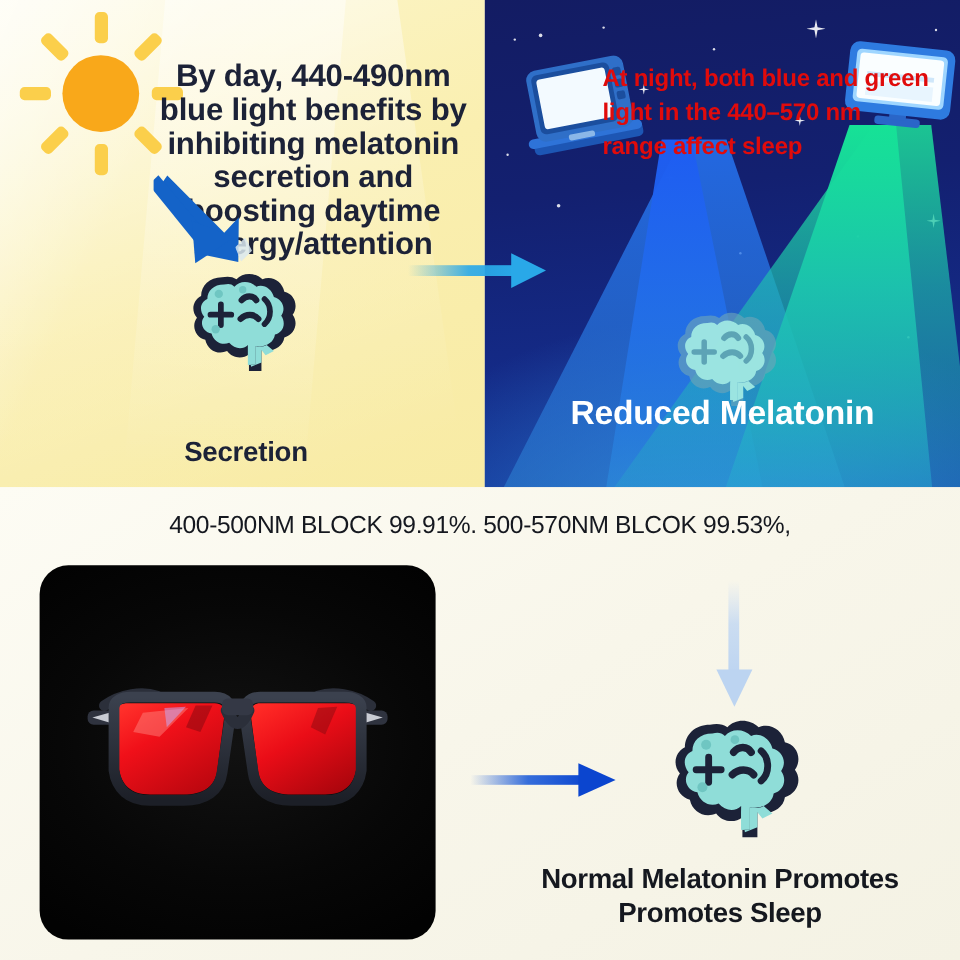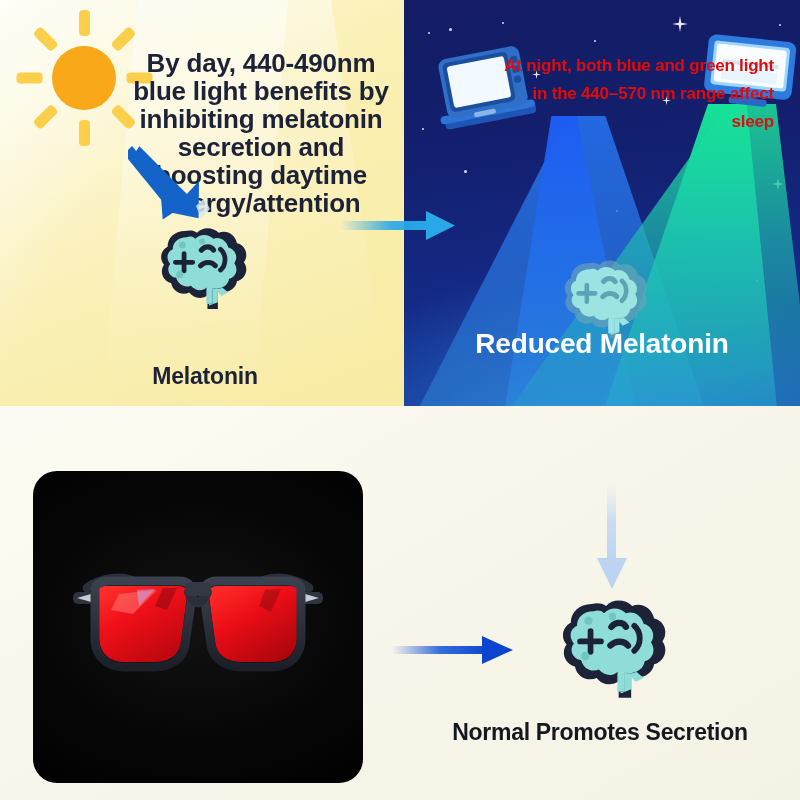--- a/index.html
+++ b/index.html
@@ -212,22 +212,22 @@
     top: 32px;
     width: 100px;
     height: 92px;
   }
 
   .night-text {
     position: absolute;
     left: 98px;
     top: 52px;
     width: 272px;
-    text-align: right;
-    font-size: 17px;
+    text-align: left;
+    font-size: 20px;
     line-height: 28px;
     font-weight: 600;
     color: #E00B0B;
     letter-spacing: -0.2px;
     z-index: 7;
   }
 
   .brain-night {
     position: absolute;
     left: 152px;
@@ -383,21 +383,21 @@
           <path d="M79 43 C86 49 86 61 79 67" stroke="#1C2238" stroke-width="5.5" fill="none" stroke-linecap="round"></path>
           <path d="M37 48 L37 68 M27 58 L47 58" stroke="#1C2238" stroke-width="5.5" stroke-linecap="round"></path>
           <circle cx="35" cy="38" r="4" fill="#6FC6C2"></circle>
           <circle cx="32" cy="72" r="4" fill="#6FC6C2"></circle>
           <circle cx="58" cy="34" r="3.5" fill="#6FC6C2"></circle>
         </g>
       </svg>
 
       <div class="day-label">
         <br>
-        <span>Melatonin</span>
+        <span>Secretion</span>
       </div>
     </div>
 
     <div class="night-panel">
 
       <div class="star" style="left:24px;  top:32px;  width:2px;  height:2px;"></div>
       <div class="star" style="left:45px;  top:28px;  width:3px;  height:3px;"></div>
       <div class="star" style="left:98px;  top:22px;  width:2px;  height:2px;"></div>
       <div class="star" style="left:190px; top:40px;  width:2px;  height:2px;"></div>
       <div class="star" style="left:375px; top:24px;  width:2px;  height:2px;"></div>
@@ -477,20 +477,21 @@
           <stop offset="100%" stop-color="#29A8E8" stop-opacity="1"></stop>
         </linearGradient>
       </defs>
       <rect x="0" y="16" width="92" height="9" fill="url(#crossGrad)"></rect>
       <path d="M86 6 L115 20.5 L86 35 Z" fill="#29A8E8"></path>
     </svg>
   </div>
 
   <div class="bottom-panel">
 
+    <div class="block-text">400-500NM BLOCK 99.91%. 500-570NM BLCOK 99.53%,</div>
 
     <div class="glasses-card">
       <svg class="glasses" viewBox="0 0 262 110">
         <defs>
           <linearGradient id="lensL" x1="0.15" y1="0" x2="0.85" y2="1">
             <stop offset="0%" stop-color="#FF2F2A"></stop>
             <stop offset="35%" stop-color="#F01019"></stop>
             <stop offset="100%" stop-color="#B8060E"></stop>
           </linearGradient>
           <linearGradient id="lensR" x1="0.15" y1="0" x2="0.85" y2="1">
@@ -573,17 +574,18 @@
         <path d="M56 62 C61 57 69 57 73 62" stroke="#1C2238" stroke-width="6" fill="none" stroke-linecap="round"></path>
         <path d="M79 43 C86 49 86 61 79 67" stroke="#1C2238" stroke-width="5.5" fill="none" stroke-linecap="round"></path>
         <path d="M37 48 L37 68 M27 58 L47 58" stroke="#1C2238" stroke-width="5.5" stroke-linecap="round"></path>
         <circle cx="35" cy="38" r="4" fill="#6FC6C2"></circle>
         <circle cx="32" cy="72" r="4" fill="#6FC6C2"></circle>
         <circle cx="58" cy="34" r="3.5" fill="#6FC6C2"></circle>
       </g>
     </svg>
 
     <div class="bottom-label">
-      <span>Normal Promotes Secretion</span><br>
+      <span>Normal Melatonin Promotes</span><br>
+      <span>Promotes Sleep</span>
     </div>
   </div>
 
 </div>
 
 </body></html>

